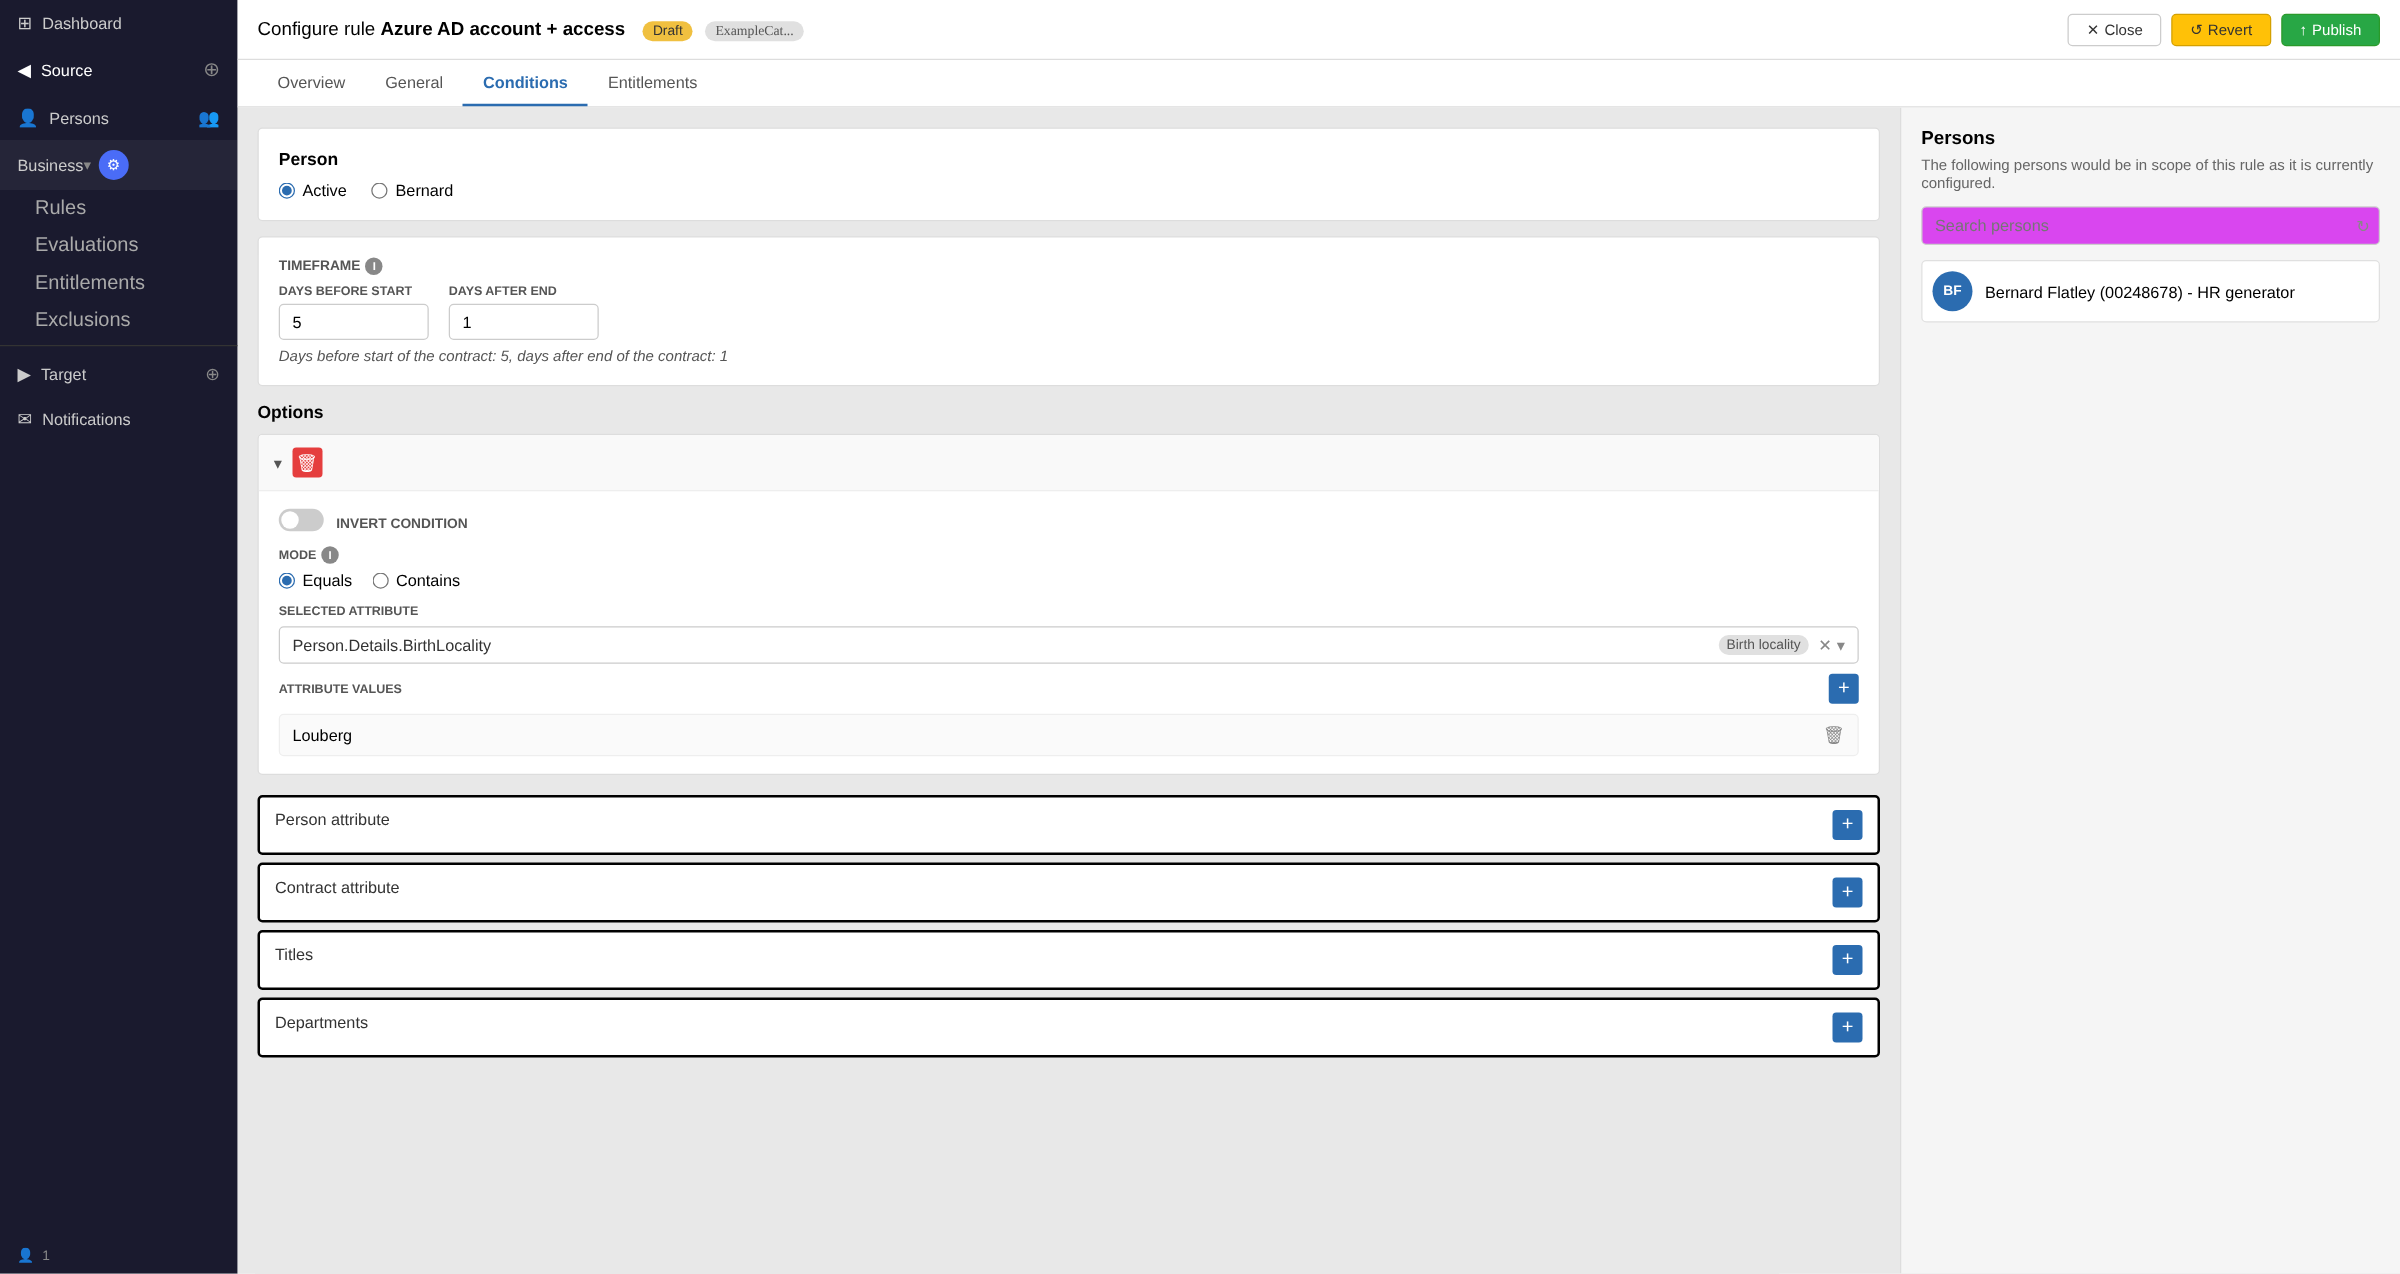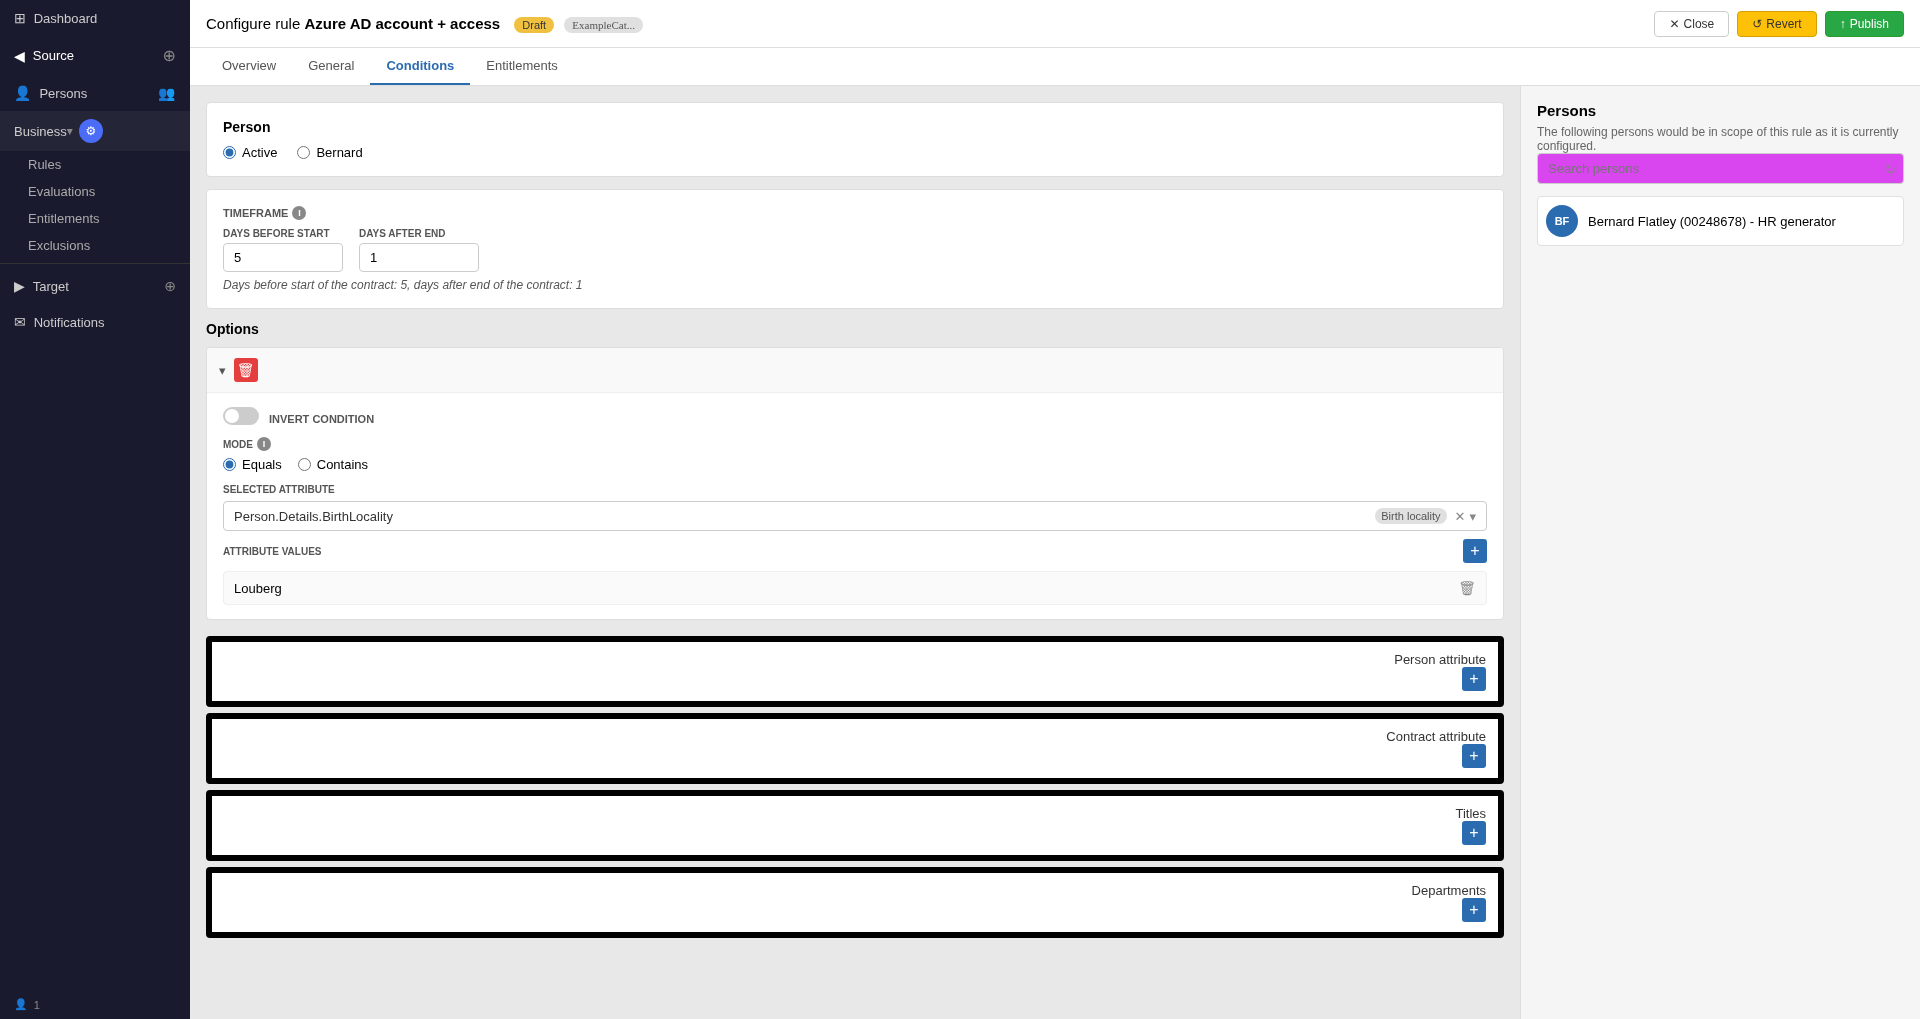--- a/index.html
+++ b/index.html
@@ -3,21 +3,21 @@
   <meta charset="utf-8">
   <style>
     * { box-sizing: border-box; margin: 0; padding: 0; }
     body { font-family: -apple-system, BlinkMacSystemFont, 'Segoe UI', sans-serif; font-size: 13px; background: #f0f0f0; display: flex; height: 100vh; overflow: hidden; }
 
     
     .sidebar { width: 190px; background: #1a1a2e; color: #ccc; display: flex; flex-direction: column; flex-shrink: 0; }
     .sidebar-item { display: flex; align-items: center; padding: 10px 14px; cursor: pointer; font-size: 13px; }
     .sidebar-item .icon { margin-right: 8px; font-size: 14px; }
     .sidebar-item.active-item { color: #fff; }
-    .sidebar-sub { padding: 6px 14px 6px 28px; cursor: pointer; color: #aaa; font-size: 13px; }
+    .sidebar-sub { padding: 6px 14px 6px 28px; cursor: pointer; color: #aaa; font-size: 16px; }
     .sidebar-divider { border: none; border-top: 1px solid #333; margin: 4px 0; }
     .business-row { display: flex; align-items: center; padding: 8px 14px; cursor: pointer; background: rgba(255,255,255,0.05); }
     .business-row .circle-btn { width: 24px; height: 24px; border-radius: 50%; background: #4a6cf7; color: #fff; display: flex; align-items: center; justify-content: center; font-size: 12px; margin-left: 6px; }
 
     
     .main { flex: 1; display: flex; flex-direction: column; overflow: hidden; }
 
     
     .topbar { background: #fff; border-bottom: 1px solid #ddd; padding: 0 16px; display: flex; align-items: center; height: 48px; flex-shrink: 0; }
     .topbar-title { font-size: 15px; flex: 1; }
@@ -36,21 +36,21 @@
 
     
     .content-area { flex: 1; display: flex; overflow: hidden; }
 
     
     .main-content { flex: 1; overflow-y: auto; padding: 16px; background: #e8e8e8; }
 
     
     .right-panel { width: 400px; background: #f5f5f5; border-left: 1px solid #ddd; padding: 16px; overflow-y: auto; flex-shrink: 0; }
     .right-panel h3 { font-size: 15px; font-weight: 600; margin-bottom: 6px; }
-    .right-panel .sub-text { font-size: 12px; color: #666; }
+    .right-panel .sub-text { font-size: 12px; color: #666; margin-bottom: 12px; }
     .search-persons-wrap { position: relative; margin-bottom: 12px; }
     .search-persons-wrap input { width: 100%; padding: 7px 32px 7px 10px; border: 1px solid #ccc; border-radius: 4px; font-size: 13px; background: #d946ef; }
     .search-persons-wrap .refresh-icon { position: absolute; right: 8px; top: 50%; transform: translateY(-50%); color: #888; cursor: pointer; }
     .person-item { display: flex; align-items: center; gap: 10px; padding: 8px; background: #fff; border-radius: 4px; border: 1px solid #e0e0e0; }
     .person-avatar { width: 32px; height: 32px; border-radius: 50%; background: #2b6cb0; color: #fff; display: flex; align-items: center; justify-content: center; font-size: 11px; font-weight: 700; flex-shrink: 0; }
     .person-name { font-size: 13px; }
 
     
     .section-card { background: #fff; border-radius: 4px; padding: 16px; margin-bottom: 12px; border: 1px solid #ddd; }
     .section-title { font-size: 14px; font-weight: 600; margin-bottom: 10px; }
@@ -99,21 +99,21 @@
     .attr-values-section { }
     .attr-values-header { display: flex; align-items: center; justify-content: space-between; margin-bottom: 8px; }
     .attr-values-label { font-size: 10px; font-weight: 600; text-transform: uppercase; color: #555; }
     .add-value-btn { background: #2b6cb0; color: #fff; border: none; border-radius: 3px; width: 24px; height: 24px; cursor: pointer; display: flex; align-items: center; justify-content: center; font-size: 16px; }
     .value-row { display: flex; align-items: center; padding: 8px 10px; border: 1px solid #eee; border-radius: 4px; background: #fafafa; }
     .value-row .val-text { flex: 1; font-size: 13px; }
     .value-row .del-val-btn { color: #888; cursor: pointer; font-size: 14px; }
 
     
     .available-options-title { font-size: 14px; font-weight: 600; margin-bottom: 10px; }
-    .avail-option-row { display: flex; align-items: flex-end; border: 6px solid #000000; border-radius: 4px; padding: 10px 12px; background: #fff; margin-bottom: 6px; flex-direction: column; }
+    .avail-option-row { display: flex; align-items: flex-start; border: 2px solid #000000; border-radius: 4px; padding: 10px 12px; background: #fff; margin-bottom: 6px; }
     .avail-option-row .opt-name { flex: 1; font-size: 13px; color: #333; }
     .avail-add-btn { background: #2b6cb0; color: #fff; border: none; border-radius: 3px; width: 24px; height: 24px; cursor: pointer; display: flex; align-items: center; justify-content: center; font-size: 16px; }
 
     
     ::-webkit-scrollbar { width: 6px; }
     ::-webkit-scrollbar-track { background: #f0f0f0; }
     ::-webkit-scrollbar-thumb { background: #bbb; border-radius: 3px; }
 
     .info-icon { display: inline-flex; align-items: center; justify-content: center; width: 14px; height: 14px; border-radius: 50%; background: #888; color: #fff; font-size: 9px; cursor: pointer; }
   </style>

